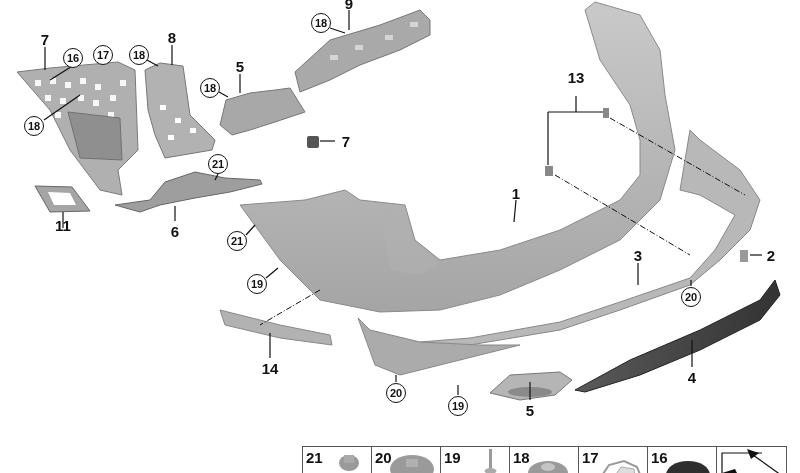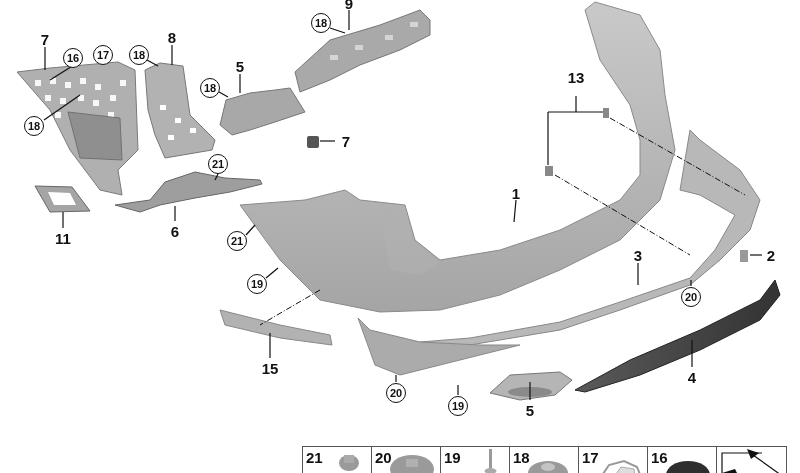--- a/index.html
+++ b/index.html
@@ -159,24 +159,24 @@
   <div class="callout" style="left:516px;top:193px">1</div>
   <div class="callout" style="left:771px;top:255px">2</div>
   <div class="callout" style="left:638px;top:255px">3</div>
   <div class="callout" style="left:692px;top:377px">4</div>
   <div class="callout" style="left:530px;top:410px">5</div>
   <div class="callout" style="left:175px;top:231px">6</div>
   <div class="callout" style="left:45px;top:39px">7</div>
   <div class="callout" style="left:172px;top:37px">8</div>
   <div class="callout" style="left:349px;top:3px">9</div>
   <div class="callout" style="left:240px;top:66px">5</div>
-  <div class="callout" style="left:63px;top:238px">11</div>
+  <div class="callout" style="left:63px;top:225px">11</div>
   <div class="callout" style="left:346px;top:141px">7</div>
   <div class="callout" style="left:576px;top:77px">13</div>
-  <div class="callout" style="left:270px;top:368px">15</div>
+  <div class="callout" style="left:270px;top:368px">14</div>
 
   <div class="circ" style="left:73px;top:58px">16</div>
   <div class="circ" style="left:103px;top:55px">17</div>
   <div class="circ" style="left:139px;top:55px">18</div>
   <div class="circ" style="left:34px;top:126px">18</div>
   <div class="circ" style="left:210px;top:88px">18</div>
   <div class="circ" style="left:321px;top:23px">18</div>
   <div class="circ" style="left:218px;top:164px">21</div>
   <div class="circ" style="left:237px;top:241px">21</div>
   <div class="circ" style="left:257px;top:284px">19</div>

